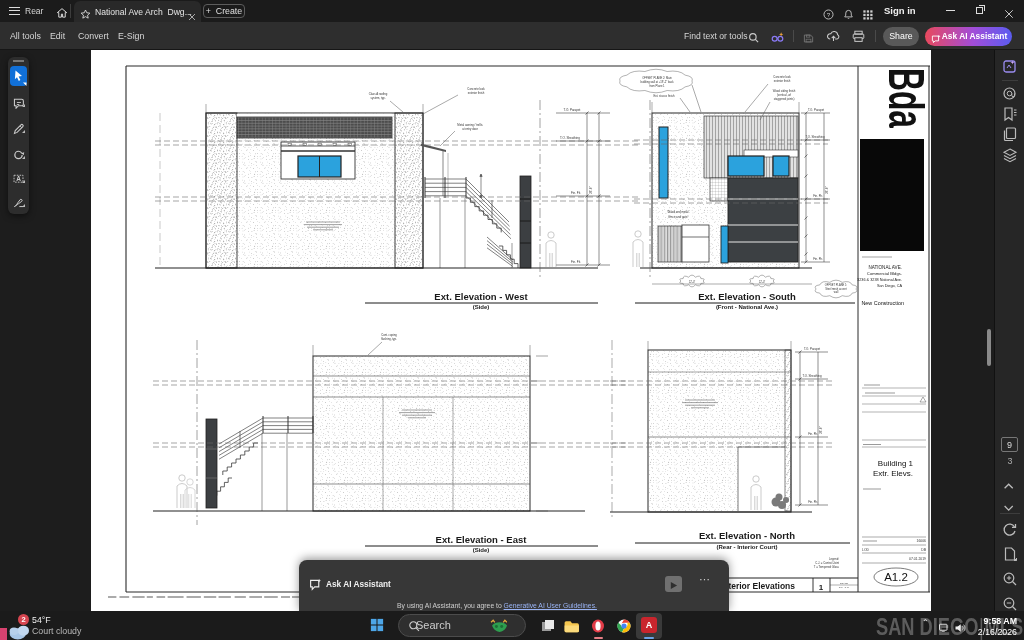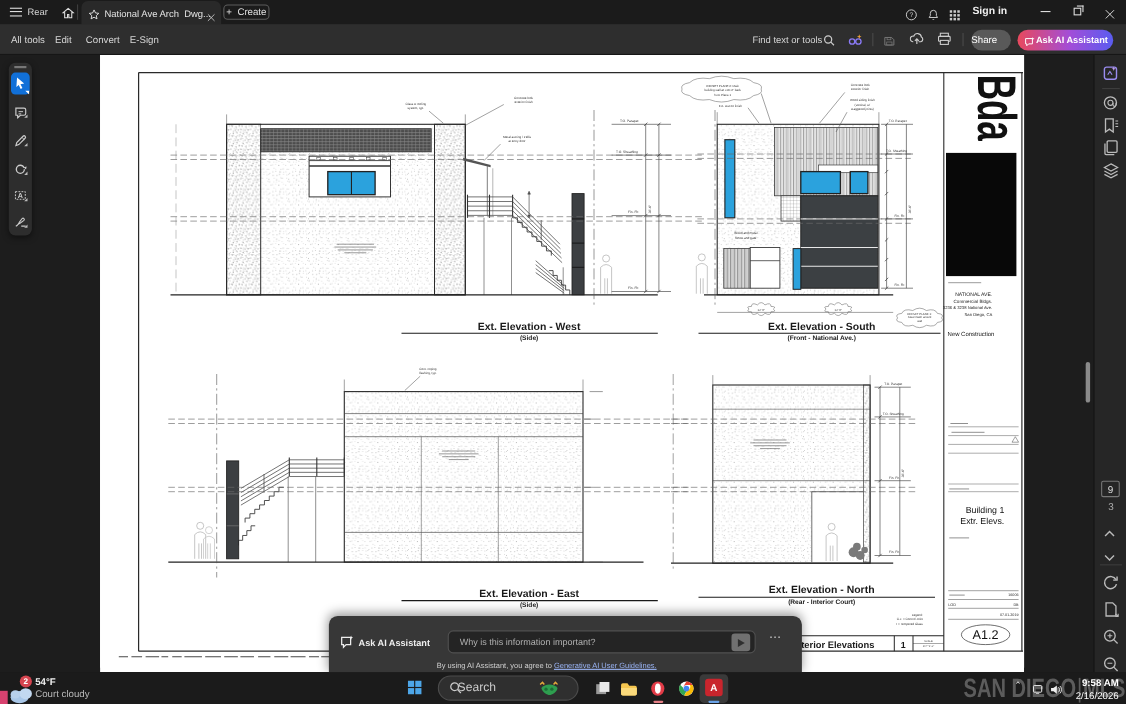--- a/index.html
+++ b/index.html
@@ -84,21 +84,21 @@
       <div class="abs" style="left:827px;top:7px"><svg width="13" height="13" viewBox="0 0 16 16" style="">
           <path d="M4 11a3.2 3.2 0 1 1 .6-6.3 4.4 4.4 0 0 1 8.5 1.1A2.8 2.8 0 0 1 12.5 11H10" fill="none" stroke="#ccc" stroke-width="1.3"></path>
           <path d="M8 13.5V8M5.8 10L8 7.7l2.2 2.3" fill="none" stroke="#ccc" stroke-width="1.3"></path>
         </svg></div>
       <div class="abs" style="left:852px;top:7px"><svg width="13" height="13" viewBox="0 0 16 16" style="">
           <rect x="3.5" y="1.5" width="9" height="3.5" fill="none" stroke="#ccc" stroke-width="1.2"></rect>
           <rect x="1.5" y="5" width="13" height="5.5" rx="1" fill="none" stroke="#ccc" stroke-width="1.2"></rect>
           <rect x="3.5" y="9.5" width="9" height="4.5" fill="#2e2e2e" stroke="#ccc" stroke-width="1.2"></rect>
         </svg></div>
       <div class="abs" style="left:875px;top:8px;width:1px;height:12px;background:#4a4a4a"></div>
-      <div class="abs" style="left:883px;top:5px;width:36px;height:19px;background:#595959;border-radius:10px;color:#fff;font-size:8.8px;text-align:left;line-height:19px">Share</div>
+      <div class="abs" style="left:883px;top:5px;width:36px;height:19px;background:#595959;border-radius:10px;color:#fff;font-size:8.8px;text-align:center;line-height:19px">Share</div>
       <div class="abs" style="left:925px;top:5px;width:87px;height:19px;background:linear-gradient(90deg,#e8495d,#a24dd8 55%,#5a5cf0);border-radius:10px;color:#fff;font-size:8.4px;font-weight:bold;line-height:19px;text-align:center;padding-left:12px;white-space:nowrap">Ask AI Assistant</div>
       <div class="abs" style="left:931px;top:9px"><svg width="11" height="11" viewBox="0 0 16 16" style="">
           <path d="M2 3h9v7H6l-2.5 2.5V10H2z" fill="none" stroke="#fff" stroke-width="1.3"></path>
           <path d="M11.5 1l.6 1.7 1.7.6-1.7.6-.6 1.7-.6-1.7-1.7-.6 1.7-.6z" fill="#fff"></path>
         </svg></div>
     </div>
     <div id="viewer" class="abs">
       <div id="page" class="abs"><svg width="840" height="561" viewBox="0 0 840 561" font-family="Liberation Sans, sans-serif">
           <defs>
             <pattern id="stip" width="18" height="18" patternUnits="userSpaceOnUse">
@@ -703,35 +703,34 @@
           <path d="M10.5 10.5L14 14" stroke="#bbb" stroke-width="1.2"></path>
           <path d="M4.8 7h4.4" stroke="#bbb" stroke-width="1"></path>
         </svg></div>
     </div>
     <div class="abs" style="left:299px;top:560px;width:430px;height:52px;background:#373737;border-radius:8px 8px 0 0;box-shadow:0 -2px 10px rgba(0,0,0,.4)">
       <div class="abs" style="left:10px;top:17px"><svg width="13" height="13" viewBox="0 0 16 16" style="">
           <path d="M2 3h10v8H7l-3 3v-3H2z" fill="none" stroke="#eee" stroke-width="1.4"></path>
           <path d="M12.5 1l.6 1.7 1.7.6-1.7.6-.6 1.7-.6-1.7-1.7-.6 1.7-.6z" fill="#eee"></path>
         </svg></div>
       <div class="abs" style="left:27px;top:18.5px;color:#f0f0f0;font-size:8.3px;font-weight:bold;white-space:nowrap">Ask AI Assistant</div>
-      <div class="abs" style="left:108px;top:13px;width:280px;height:21px;background:#242424;border:1px solid #505050;border-radius:5px;color:#b0b0b0;font-size:8.2px;line-height:20px;padding-left:10px">Why is this information important?</div>
       <div class="abs" style="left:366px;top:15.5px;width:17px;height:16px;background:#707070;border-radius:3px;text-align:center"><svg width="9" height="9" viewBox="0 0 10 10" style="margin-top:3.5px">
           <path d="M2 1l7 4-7 4z" fill="#2f2f2f"></path>
         </svg></div>
       <div class="abs" style="left:400px;top:13px;color:#ccc;font-size:11px;letter-spacing:1px">⋯</div>
       <div class="abs" style="left:0;top:42px;width:396px;color:#cfcfcf;font-size:6.8px;text-align:center">By using AI Assistant, you agree to <span style="color:#9ab4f5;text-decoration:underline">Generative AI User Guidelines.</span></div>
     </div>
     <div id="taskbar" class="abs">
       <div class="abs" style="left:9px;top:9px"><svg width="20" height="20" viewBox="0 0 16 16" style="">
           <ellipse cx="7" cy="11" rx="6.5" ry="4.5" fill="#a9c7e8"></ellipse>
           <ellipse cx="11.5" cy="8.5" rx="4.5" ry="4" fill="#c2d8f0"></ellipse>
           <ellipse cx="4" cy="9" rx="3.5" ry="3" fill="#b7d0ec"></ellipse>
         </svg></div>
       <div class="abs" style="left:18px;top:3px;width:11px;height:11px;background:#d64550;border-radius:50%;color:#fff;font-size:7.5px;text-align:center;line-height:11px;font-weight:bold">2</div>
-      <div class="abs" style="left:32px;top:4px;color:#eee;font-size:8.8px;font-weight:bold">54°F</div>
+      <div class="abs" style="left:32px;top:4px;color:#eee;font-size:8.8px;font-weight:normal">54°F</div>
       <div class="abs" style="left:32px;top:15px;color:#b9b9b9;font-size:8.8px">Court cloudy</div>
       <div class="abs" style="left:370px;top:7px"><svg width="14" height="14" viewBox="0 0 16 16" style="">
           <rect x="1" y="1" width="6.4" height="6.4" fill="#4da6e8"></rect>
           <rect x="8.6" y="1" width="6.4" height="6.4" fill="#4da6e8"></rect>
           <rect x="1" y="8.6" width="6.4" height="6.4" fill="#4da6e8"></rect>
           <rect x="8.6" y="8.6" width="6.4" height="6.4" fill="#4da6e8"></rect>
         </svg></div>
       <div class="abs" style="left:398px;top:3px;width:128px;height:23px;background:#2f2f2f;border:1px solid #4c4c4c;border-radius:12px"></div>
       <div class="abs" style="left:408px;top:8px"><svg width="13" height="13" viewBox="0 0 16 16" style="">
           <circle cx="6.5" cy="6.5" r="4.3" fill="none" stroke="#ccc" stroke-width="1.4"></circle>

